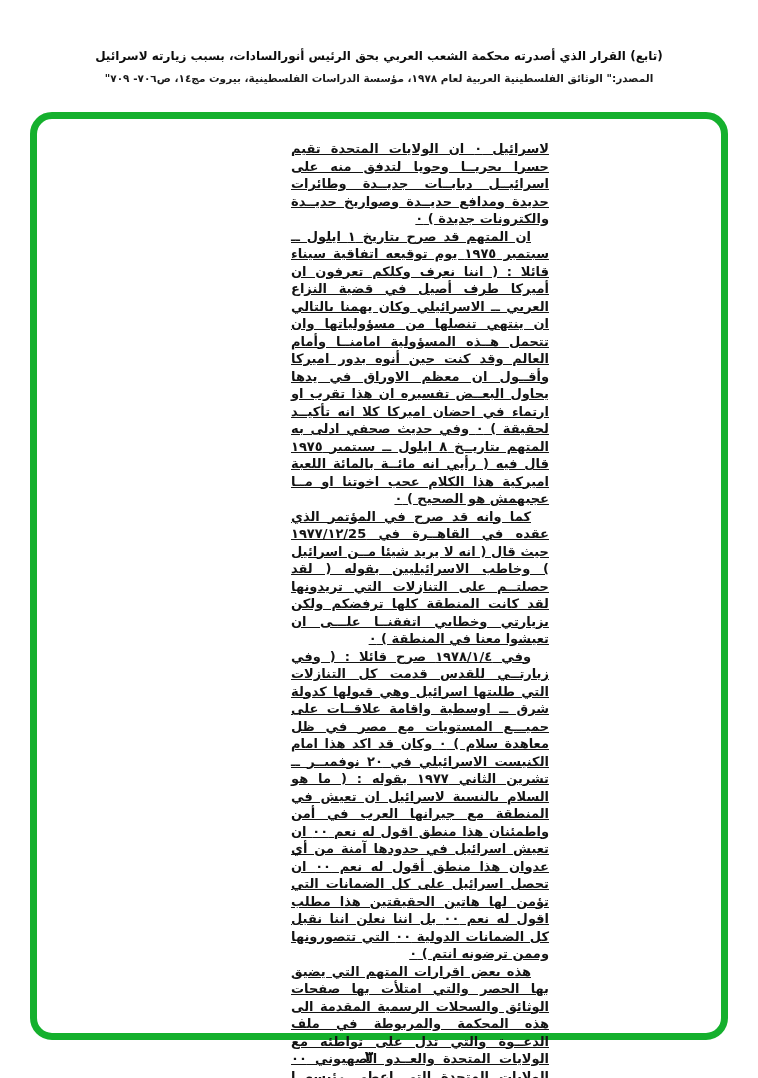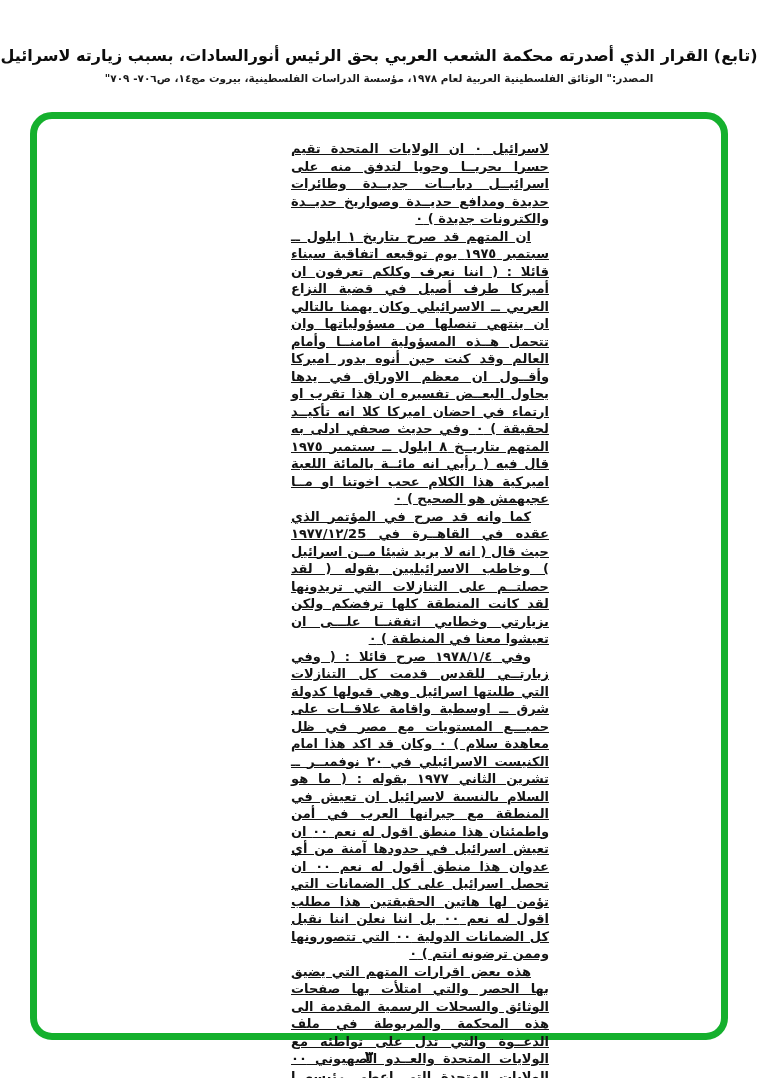--- a/index.html
+++ b/index.html
@@ -17,21 +17,21 @@
     color: #111111;
   }
   .header {
     position: absolute;
     top: 46px;
     left: 0;
     width: 758px;
     text-align: center;
   }
   .title {
-    font-size: 16px;
+    font-size: 12px;
     font-weight: 700;
     line-height: 20px;
     letter-spacing: 0px;
     color: #0d0d0d;
   }
   .source {
     margin-top: 6px;
     font-size: 10.5px;
     font-weight: 700;
     color: #1a1a1a;

